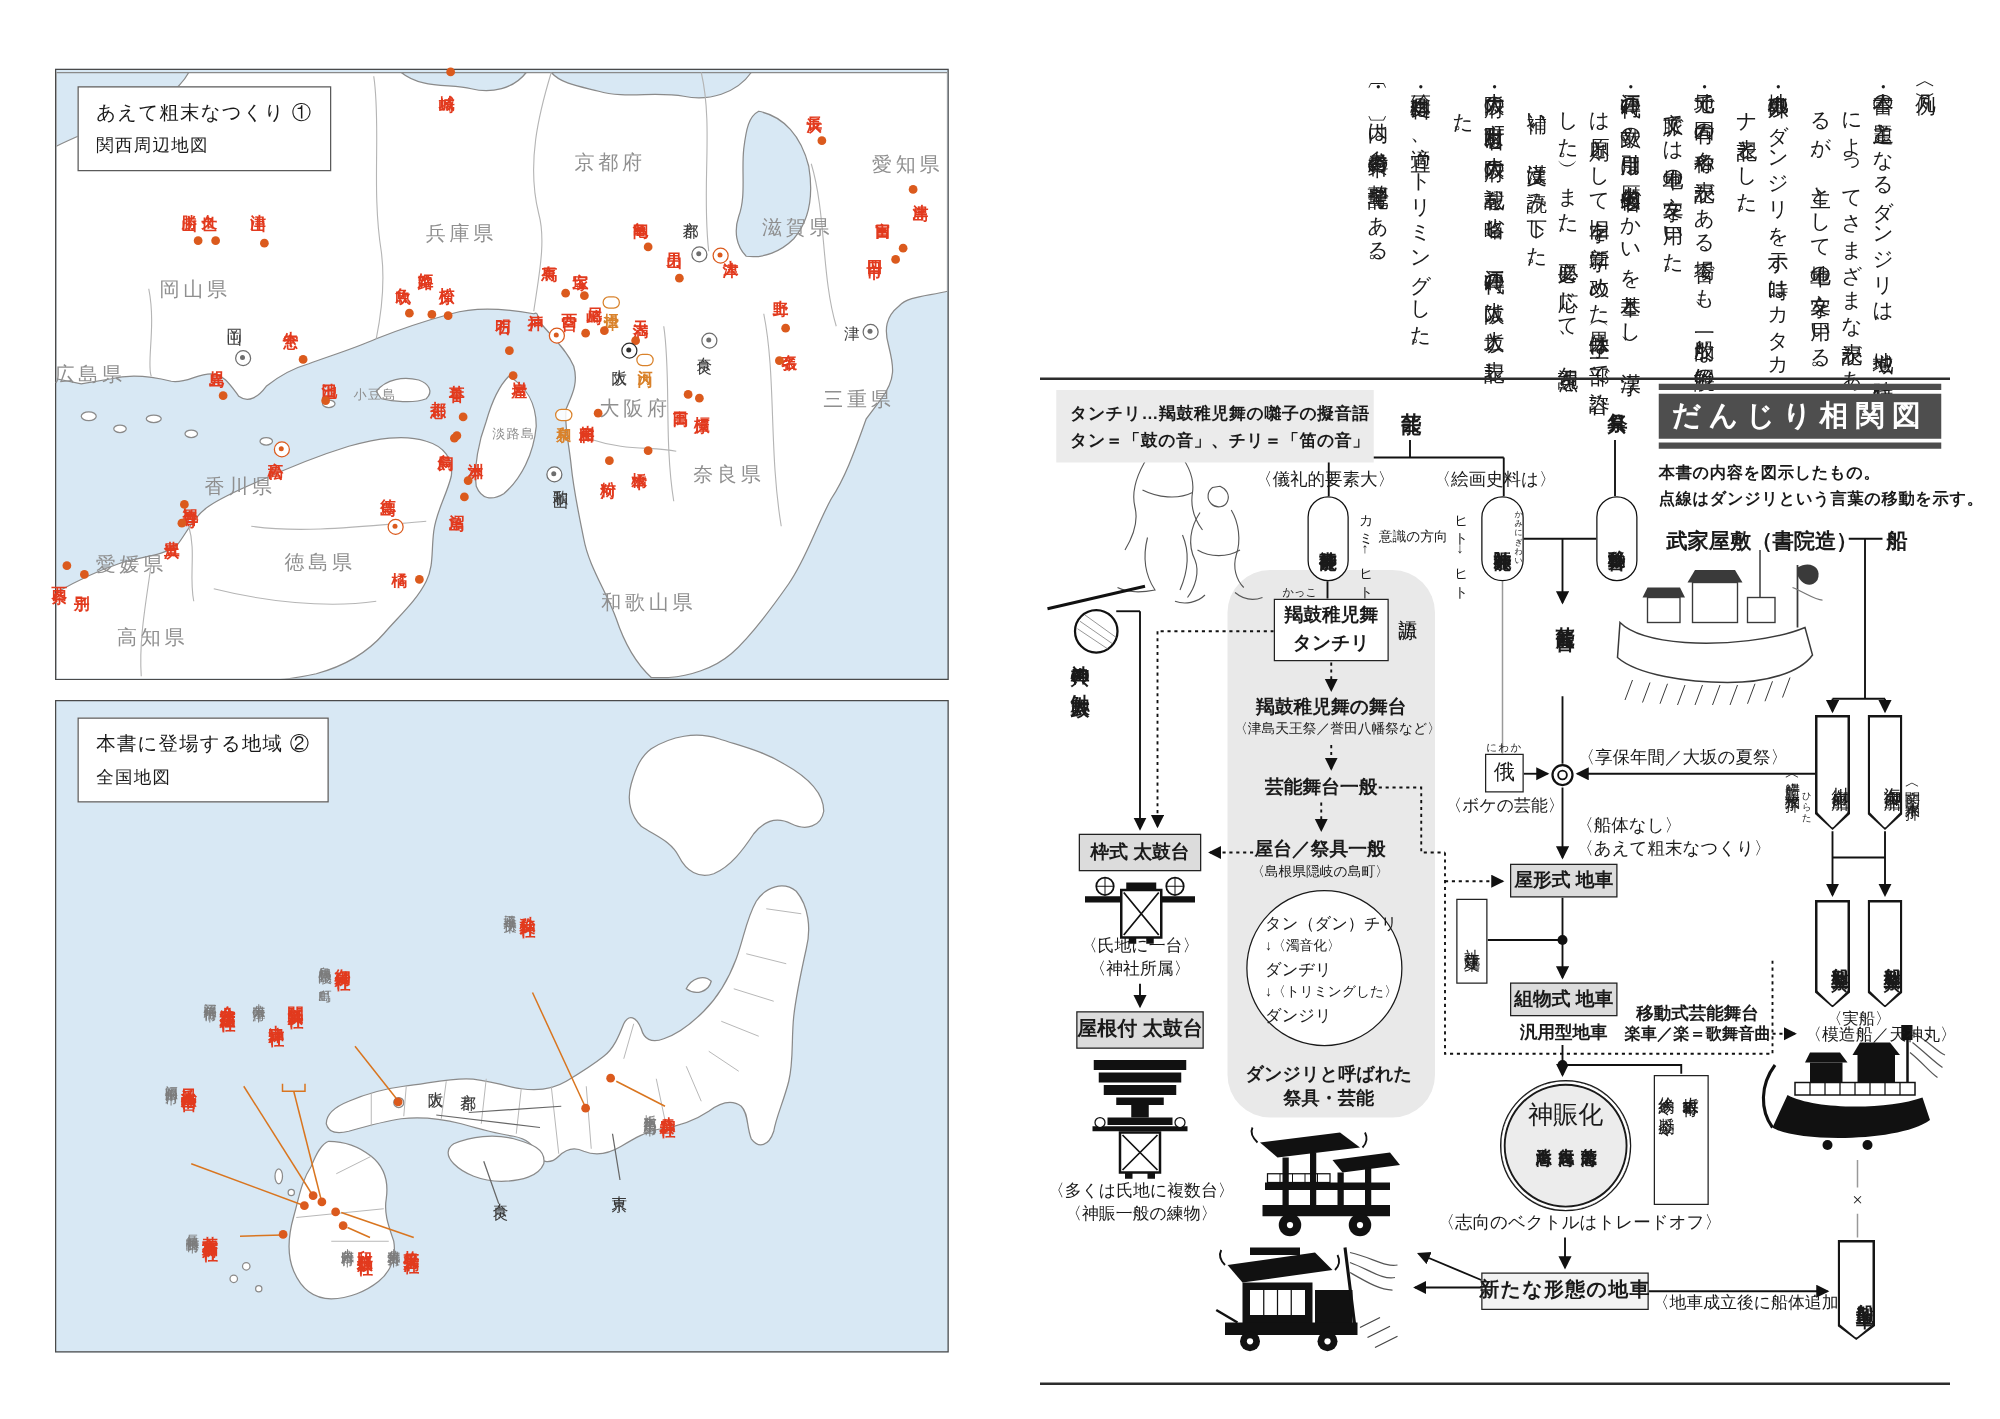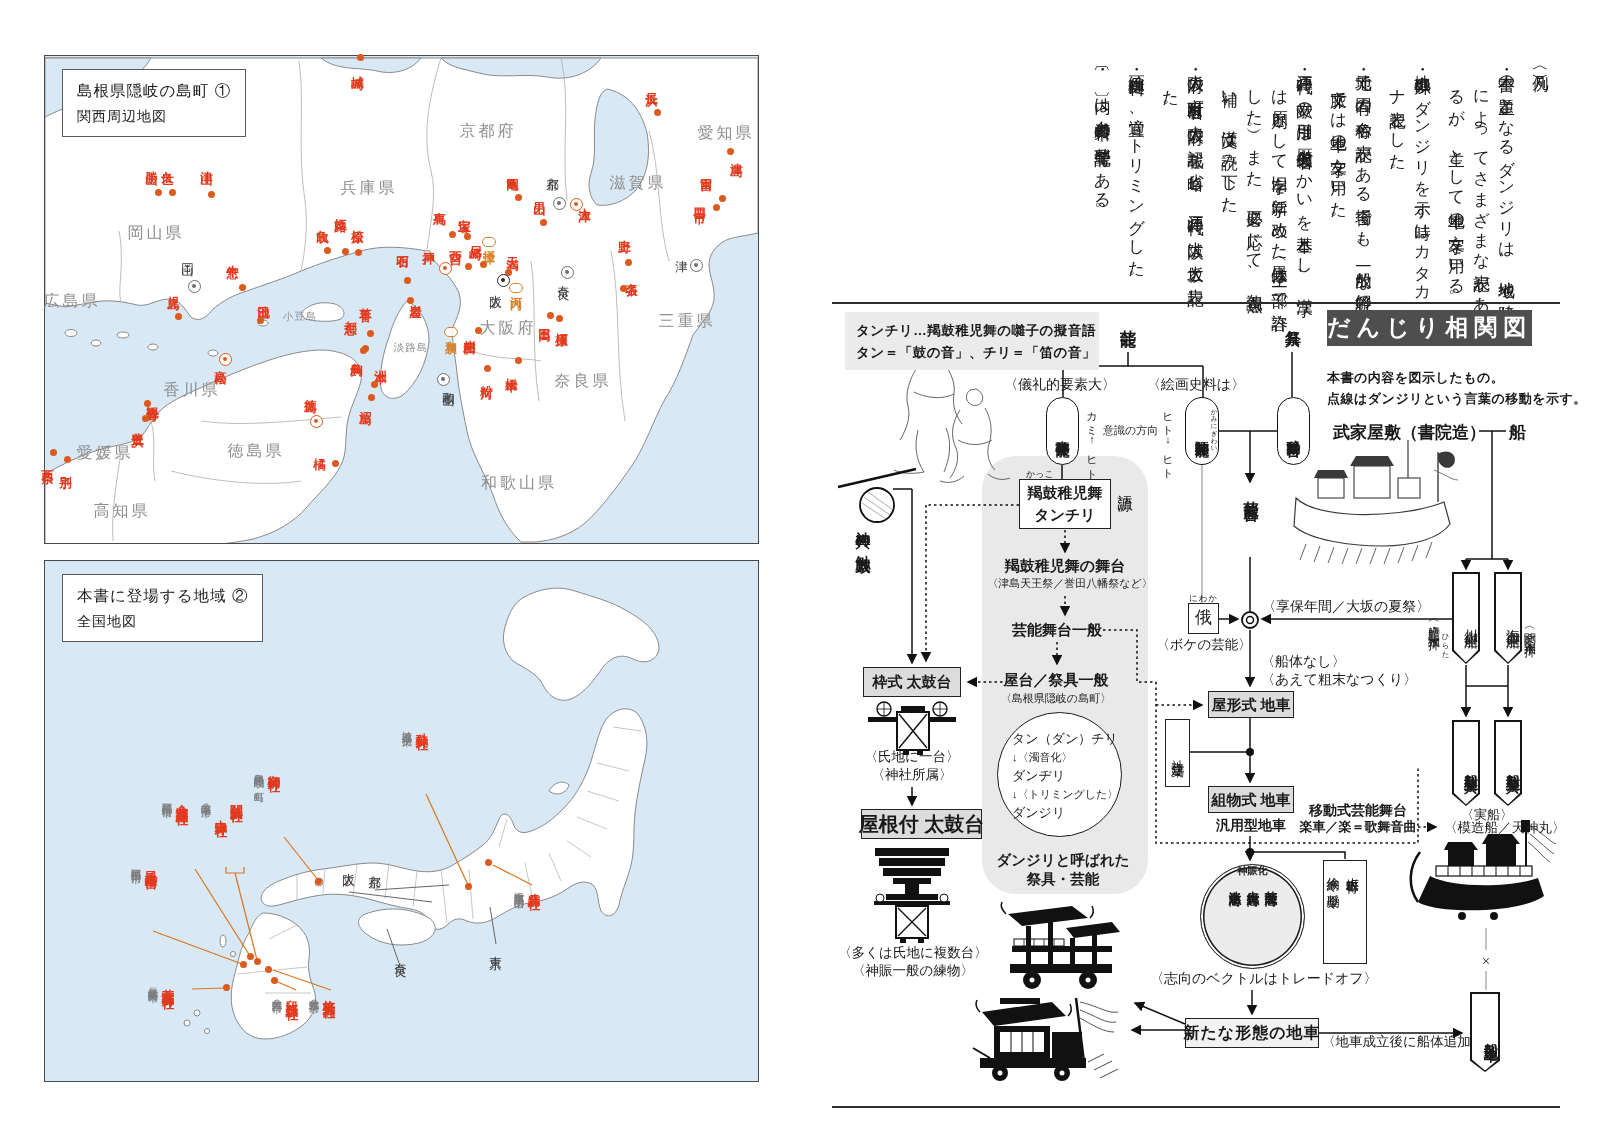--- a/index.html
+++ b/index.html
@@ -65,29 +65,29 @@
   .banner{background:#161616;clip-path:polygon(0 0,100% 0,100% 86%,50% 100%,0 86%)}
   .banner>span{position:absolute;inset:1.6px;background:#fff;clip-path:polygon(0 0,100% 0,100% 85.5%,50% 100%,0 85.5%);
        display:flex;justify-content:center;writing-mode:vertical-rl;text-orientation:upright;
        font-family:"Liberation Serif",serif;font-size:14px;letter-spacing:2px;padding-top:7px;box-sizing:border-box}
   .banner.b>span{font-weight:bold}
   .circ{border:1.5px solid #1a1a1a;border-radius:50%;background:#fff;box-sizing:border-box;
        padding:16px 0 0 14px;font-size:13px;line-height:1.55;white-space:nowrap}
   .circ .sm{font-size:11px}
   .dblc{border:1.5px solid #1a1a1a;border-radius:50%;background:#ececec;box-sizing:border-box;
        box-shadow:inset 0 0 0 2px #fff,inset 0 0 0 3.5px #1a1a1a;text-align:center}
-  .dblc .dtitle{font-weight:bold;font-size:10px}
+  .dblc .dtitle{margin-top:15px;font-weight:normal;font-size:20px}
   .dblc .dcols{display:flex;flex-direction:row-reverse;justify-content:center;gap:3px;margin-top:4px}
   .dblc .dcols span{writing-mode:vertical-rl;text-orientation:upright;font-weight:bold;font-size:12.5px;letter-spacing:1px}
   .rubybox{border:1.4px solid #222;background:#fff;display:flex;align-items:center;justify-content:center;
        font-size:17px;font-family:"Liberation Serif",serif;box-sizing:border-box}
   .rubybox .ruby{position:absolute;top:-11px;left:50%;transform:translateX(-50%);font-size:8.5px;letter-spacing:1px}
   .vl .ruby{position:absolute;right:-9px;top:13px;font-size:7.5px;letter-spacing:0}
   .note{background:#ebebeb;padding:8px 11px;box-sizing:border-box;font-size:13.5px;font-weight:bold;line-height:1.65;letter-spacing:.5px}
-  .titlebar{display:flex;flex-direction:row}
+  .titlebar{display:flex;flex-direction:column}
   .titlebar i{height:5px;background:#4e4e4e}
   .titlebar b{height:36px;margin:3px 0;background:#4e4e4e;color:#fff;display:flex;align-items:center;
        justify-content:center;font-size:23px;letter-spacing:6px}
   .caption{font-family:"Liberation Serif",serif;font-weight:bold;font-size:13px;line-height:1.6;letter-spacing:.5px}
   svg{position:absolute}
 </style>
 </head>
 <body>
 
 <div class="page">
@@ -122,21 +122,21 @@
         <path d="M470,350 C500,360 520,356 540,360"></path>
         <path d="M200,420 C240,426 290,420 340,416"></path>
         <path d="M150,420 C156,440 150,460 154,480"></path>
         <path d="M170,470 C210,480 260,486 300,480"></path>
         <path d="M120,450 C116,480 110,510 112,540"></path>
         <path d="M118,230 C124,260 116,290 120,300"></path>
       </g>
     </svg>
   </div>
   <div class="map-title" id="map1-title">
-    <div class="t1">島根県隠岐の島町 ①</div>
+    <div class="t1">あえて粗末なつくり ①</div>
     <div class="t2">関西周辺地図</div>
   </div>
   <div id="map1-labels">
       <div class="ml mlr" style="left: 351px; top: 66px; position: absolute;">城崎</div>
       <div class="ml mlr" style="left: 145px; top: 161px; position: absolute;">勝山</div>
       <div class="ml mlr" style="left: 161px; top: 161px; position: absolute;">久世</div>
       <div class="ml mlr" style="left: 200px; top: 161px; position: absolute;">津山</div>
       <div class="ml mlr" style="left: 645px; top: 82px; position: absolute;">長浜</div>
       <div class="ml mlr" style="left: 730px; top: 153px; position: absolute;">津島</div>
       <div class="ml mlr" style="left: 700px; top: 168px; position: absolute;">富田</div>
@@ -673,20 +673,20 @@
       <div class="nd banner b" style="left: 1470px; top: 992px; width: 30px; height: 80px;">
         <span>船型地車</span>
       </div>
       <div class="nd hl ac" style="left: 1486px; top: 952px; font-size: 15px;">×</div>
       <div class="nd vl g b" style="left: 856px; top: 520px; font-size: 15px;">神輿の触太鼓</div>
       <div class="nd gbox g b" style="left: 863px; top: 667px; width: 98px; height: 30px; font-size: 15px;">枠式 太鼓台</div>
       <div class="nd hl2c" style="left: 912px; top: 748px; font-size: 13.5px;">
         <div>〈氏地に一台〉</div>
         <div>〈神社所属〉</div>
       </div>
-      <div class="nd gbox g b" style="left: 861px; top: 809px; width: 121px; height: 30px; font-size: 20px;">屋根付 太鼓台</div>
+      <div class="nd gbox g b" style="left: 861px; top: 809px; width: 102px; height: 30px; font-size: 16px;">屋根付 太鼓台</div>
       <div class="nd hl2c" style="left: 913px; top: 944px; font-size: 13.5px;">
         <div>〈多くは氏地に複数台〉</div>
         <div>〈神賑一般の練物〉</div>
       </div>
       <div class="nd vl g b" style="left: 1244px; top: 489px; font-size: 15px;">芸能屋台</div>
     </div>
 </div>
 
 </body></html>

